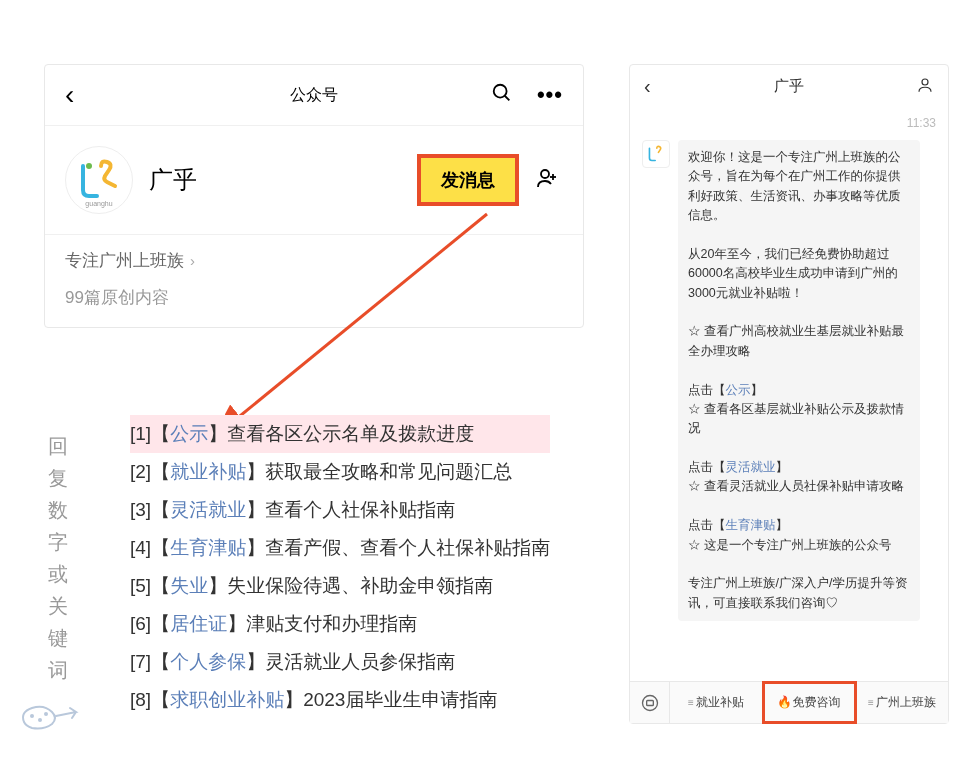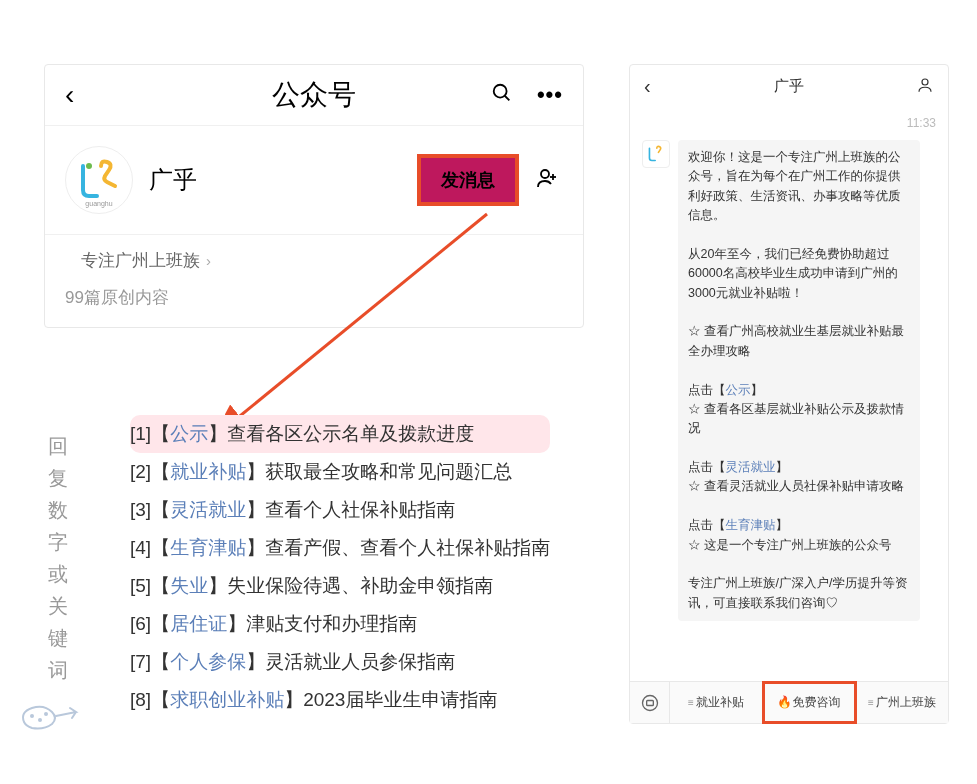--- a/index.html
+++ b/index.html
@@ -21,21 +21,21 @@
       border-radius: 4px;
       background: #fff;
     }
     .profile-header {
       display: flex;
       align-items: center;
       padding: 14px 20px;
       border-bottom: 1px solid #f0f0f0;
     }
     .back-chevron { font-size: 28px; color: #000; margin-right: auto; cursor: pointer; }
-    .profile-title { font-size: 28px; font-weight: 500; color: #000; position: absolute; left: 50%; transform: translateX(-50%); }
+    .profile-title { font-size: 16px; font-weight: 500; color: #000; position: absolute; left: 50%; transform: translateX(-50%); }
     .search-icon-wrap, .more-icon-wrap { cursor: pointer; margin-left: 24px; }
     .search-icon svg { width: 22px; height: 22px; }
     .more-dots { font-size: 22px; font-weight: bold; letter-spacing: 1px; }
     
     .profile-body {
       display: flex;
       align-items: center;
       padding: 20px;
     }
     .avatar-main {
@@ -51,36 +51,36 @@
       position: relative;
     }
     .avatar-main svg { width: 44px; height: 44px; }
     .avatar-text-small { position: absolute; bottom: 6px; font-size: 7px; color: #999; }
     .account-name { font-size: 24px; color: #000; flex: 1; }
     .msg-button {
       padding: 10px 20px;
       border: 4px solid #E84D29;
       font-size: 18px;
       font-weight: 600;
-      background: #be185d;
+      background: #fde047;
       cursor: pointer;
       margin-right: 12px;
       position: relative;
     }
     .follow-icon {
       cursor: pointer;
       padding: 4px;
     }
     .follow-icon svg { width: 24px; height: 24px; }
     
     .profile-footer {
       padding: 14px 20px 18px;
       border-top: 1px solid #f0f0f0;
     }
-    .tagline-row { display: flex; align-items: center; color: #666; font-size: 17px; margin-left: 16px; }
+    .tagline-row { display: flex; align-items: center; color: #666; font-size: 17px; }
     .tagline-chevron { margin-left: 6px; color: #aaa; font-size: 15px; }
     .article-count { color: #999; font-size: 17px; margin-top: 14px; }
     
     
     .arrow-svg {
       position: absolute;
       left: 225px;
       top: 210px;
       pointer-events: none;
     }
@@ -98,21 +98,21 @@
     }
     .reply-label span { display: block; }
     
     .reply-list {
       position: absolute;
       left: 130px;
       top: 415px;
       font-size: 19px;
       line-height: 38px;
     }
-    .reply-item { color: #333; border-radius: 10px; }
+    .reply-item { color: #333; }
     .reply-item.highlighted { background: #ffe6ea; }
     .reply-item .kw { color: #5B7FB8; }
     
     
     .cheese-doodle {
       position: absolute;
       left: 16px;
       top: 690px;
     }
     

